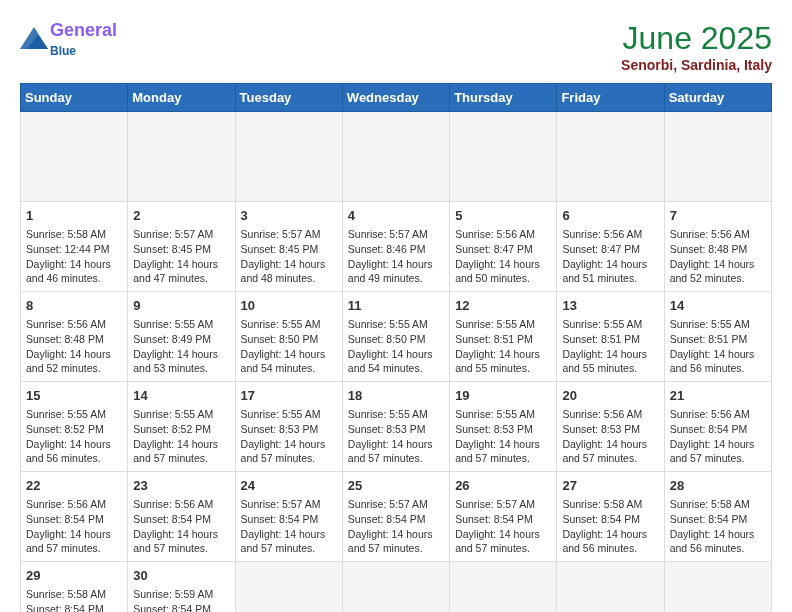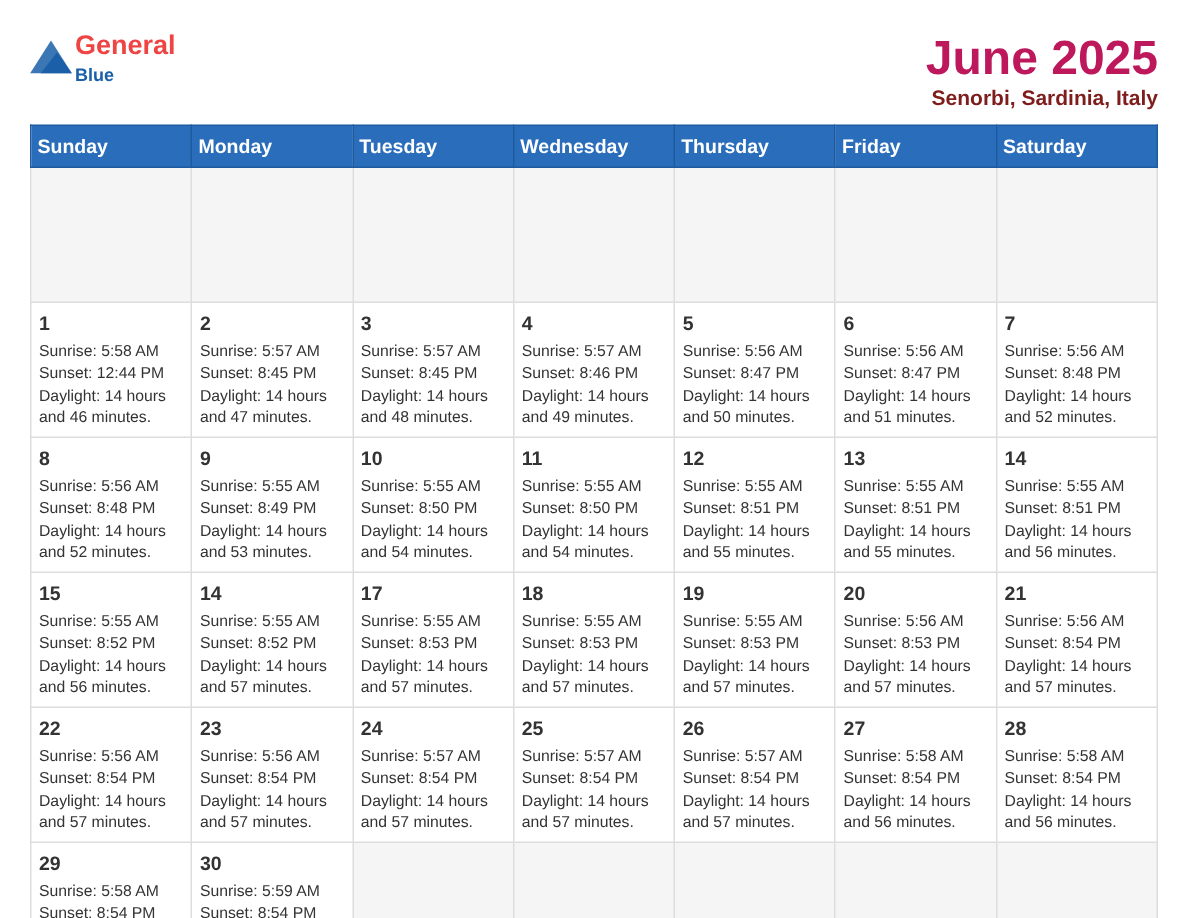--- a/index.html
+++ b/index.html
@@ -25,22 +25,22 @@
       height: 22px;
       margin-right: 2px;
       position: relative;
       top: -2px;
     }
     .title-section {
       text-align: right;
     }
     .title-section h1 {
       font-size: 32px;
-      color: #be185d;
-      font-weight: bold;
+      color: #15803d;
+      font-weight: normal;
     }
     .title-section h2 {
       font-size: 14px;
       color: #7f1d1d;
       font-weight: bold;
     }
     .calendar {
       width: 100%;
       border-collapse: collapse;
       border: 1px solid #ccc;
@@ -80,21 +80,21 @@
 </head>
 <body>
 
 <div class="header">
   <div class="logo">
     <svg class="logo-icon" viewBox="0 0 28 22" xmlns="http://www.w3.org/2000/svg">
       <polygon points="0,22 14,0 28,22" fill="#1a5fa8" opacity="0.85"></polygon>
       <polygon points="7,22 18,8 28,22" fill="#1a5fa8"></polygon>
     </svg>
     <div>
-      <span style="font-size:18px;font-weight:bold;color:#ef4444;">General</span><br>
+      <span style="font-size:18px;font-weight:bold;color:#8b5cf6;">General</span><br>
       <span style="font-size:12px;font-weight:bold;color:#1a5fa8;">Blue</span>
     </div>
   </div>
   <div class="title-section">
     <h1>June 2025</h1>
     <h2>Senorbi, Sardinia, Italy</h2>
   </div>
 </div>
 
 <table class="calendar">

